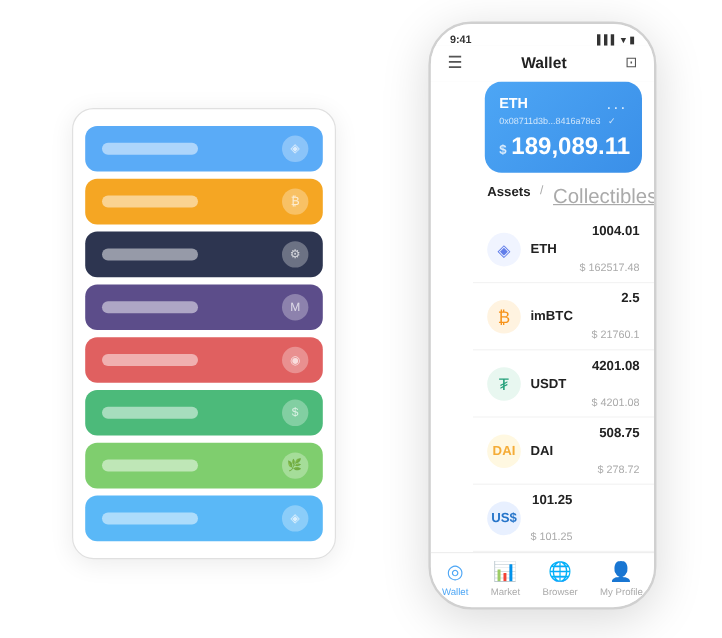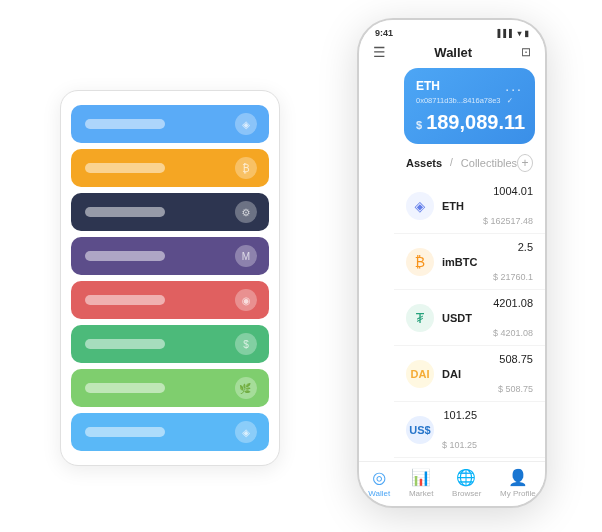--- a/index.html
+++ b/index.html
@@ -184,22 +184,23 @@
     .assets-tab-active {
       font-size: 11px;
       font-weight: 700;
       color: #222;
     }
     .assets-tab-divider {
       font-size: 10px;
       color: #aaa;
     }
     .assets-tab-inactive {
-      font-size: 11px;
-      color: #aaa;
+      font-size: 17px;
+      color: #aaa;
+      text-decoration: underline;
     }
     .assets-add {
       width: 18px;
       height: 18px;
       border-radius: 50%;
       border: 1.5px solid #ccc;
       display: flex;
       align-items: center;
       justify-content: center;
       font-size: 12px;
@@ -232,21 +233,21 @@
       flex: 1;
       font-size: 11px;
       font-weight: 600;
       color: #222;
     }
     .asset-values {
       text-align: right;
     }
     .asset-amount {
       font-size: 11px;
-      font-weight: 400;
+      font-weight: 700;
       color: #222;
     }
     .asset-usd {
       font-size: 9px;
       color: #aaa;
       margin-top: 19px;
     }
 
     
     .phone-bottom-nav {
@@ -389,21 +390,21 @@
         <div class="asset-values">
           <div class="asset-amount">4201.08</div>
           <div class="asset-usd">$ 4201.08</div>
         </div>
       </div>
       <div class="asset-row">
         <div class="asset-icon dai-icon" style="font-size:11px;font-weight:700;">DAI</div>
         <span class="asset-name">DAI</span>
         <div class="asset-values">
           <div class="asset-amount">508.75</div>
-          <div class="asset-usd">$ 508.75</div>
+          <div class="asset-usd">$ 278.72</div>
         </div>
       </div>
       <div class="asset-row">
         <div class="asset-icon usdc-icon" style="font-weight:700;font-size:11px;">US$</div>
         <div class="asset-values">
           <div class="asset-amount">101.25</div>
           <div class="asset-usd">$ 101.25</div>
         </div>
       </div>
       <div class="asset-row">

